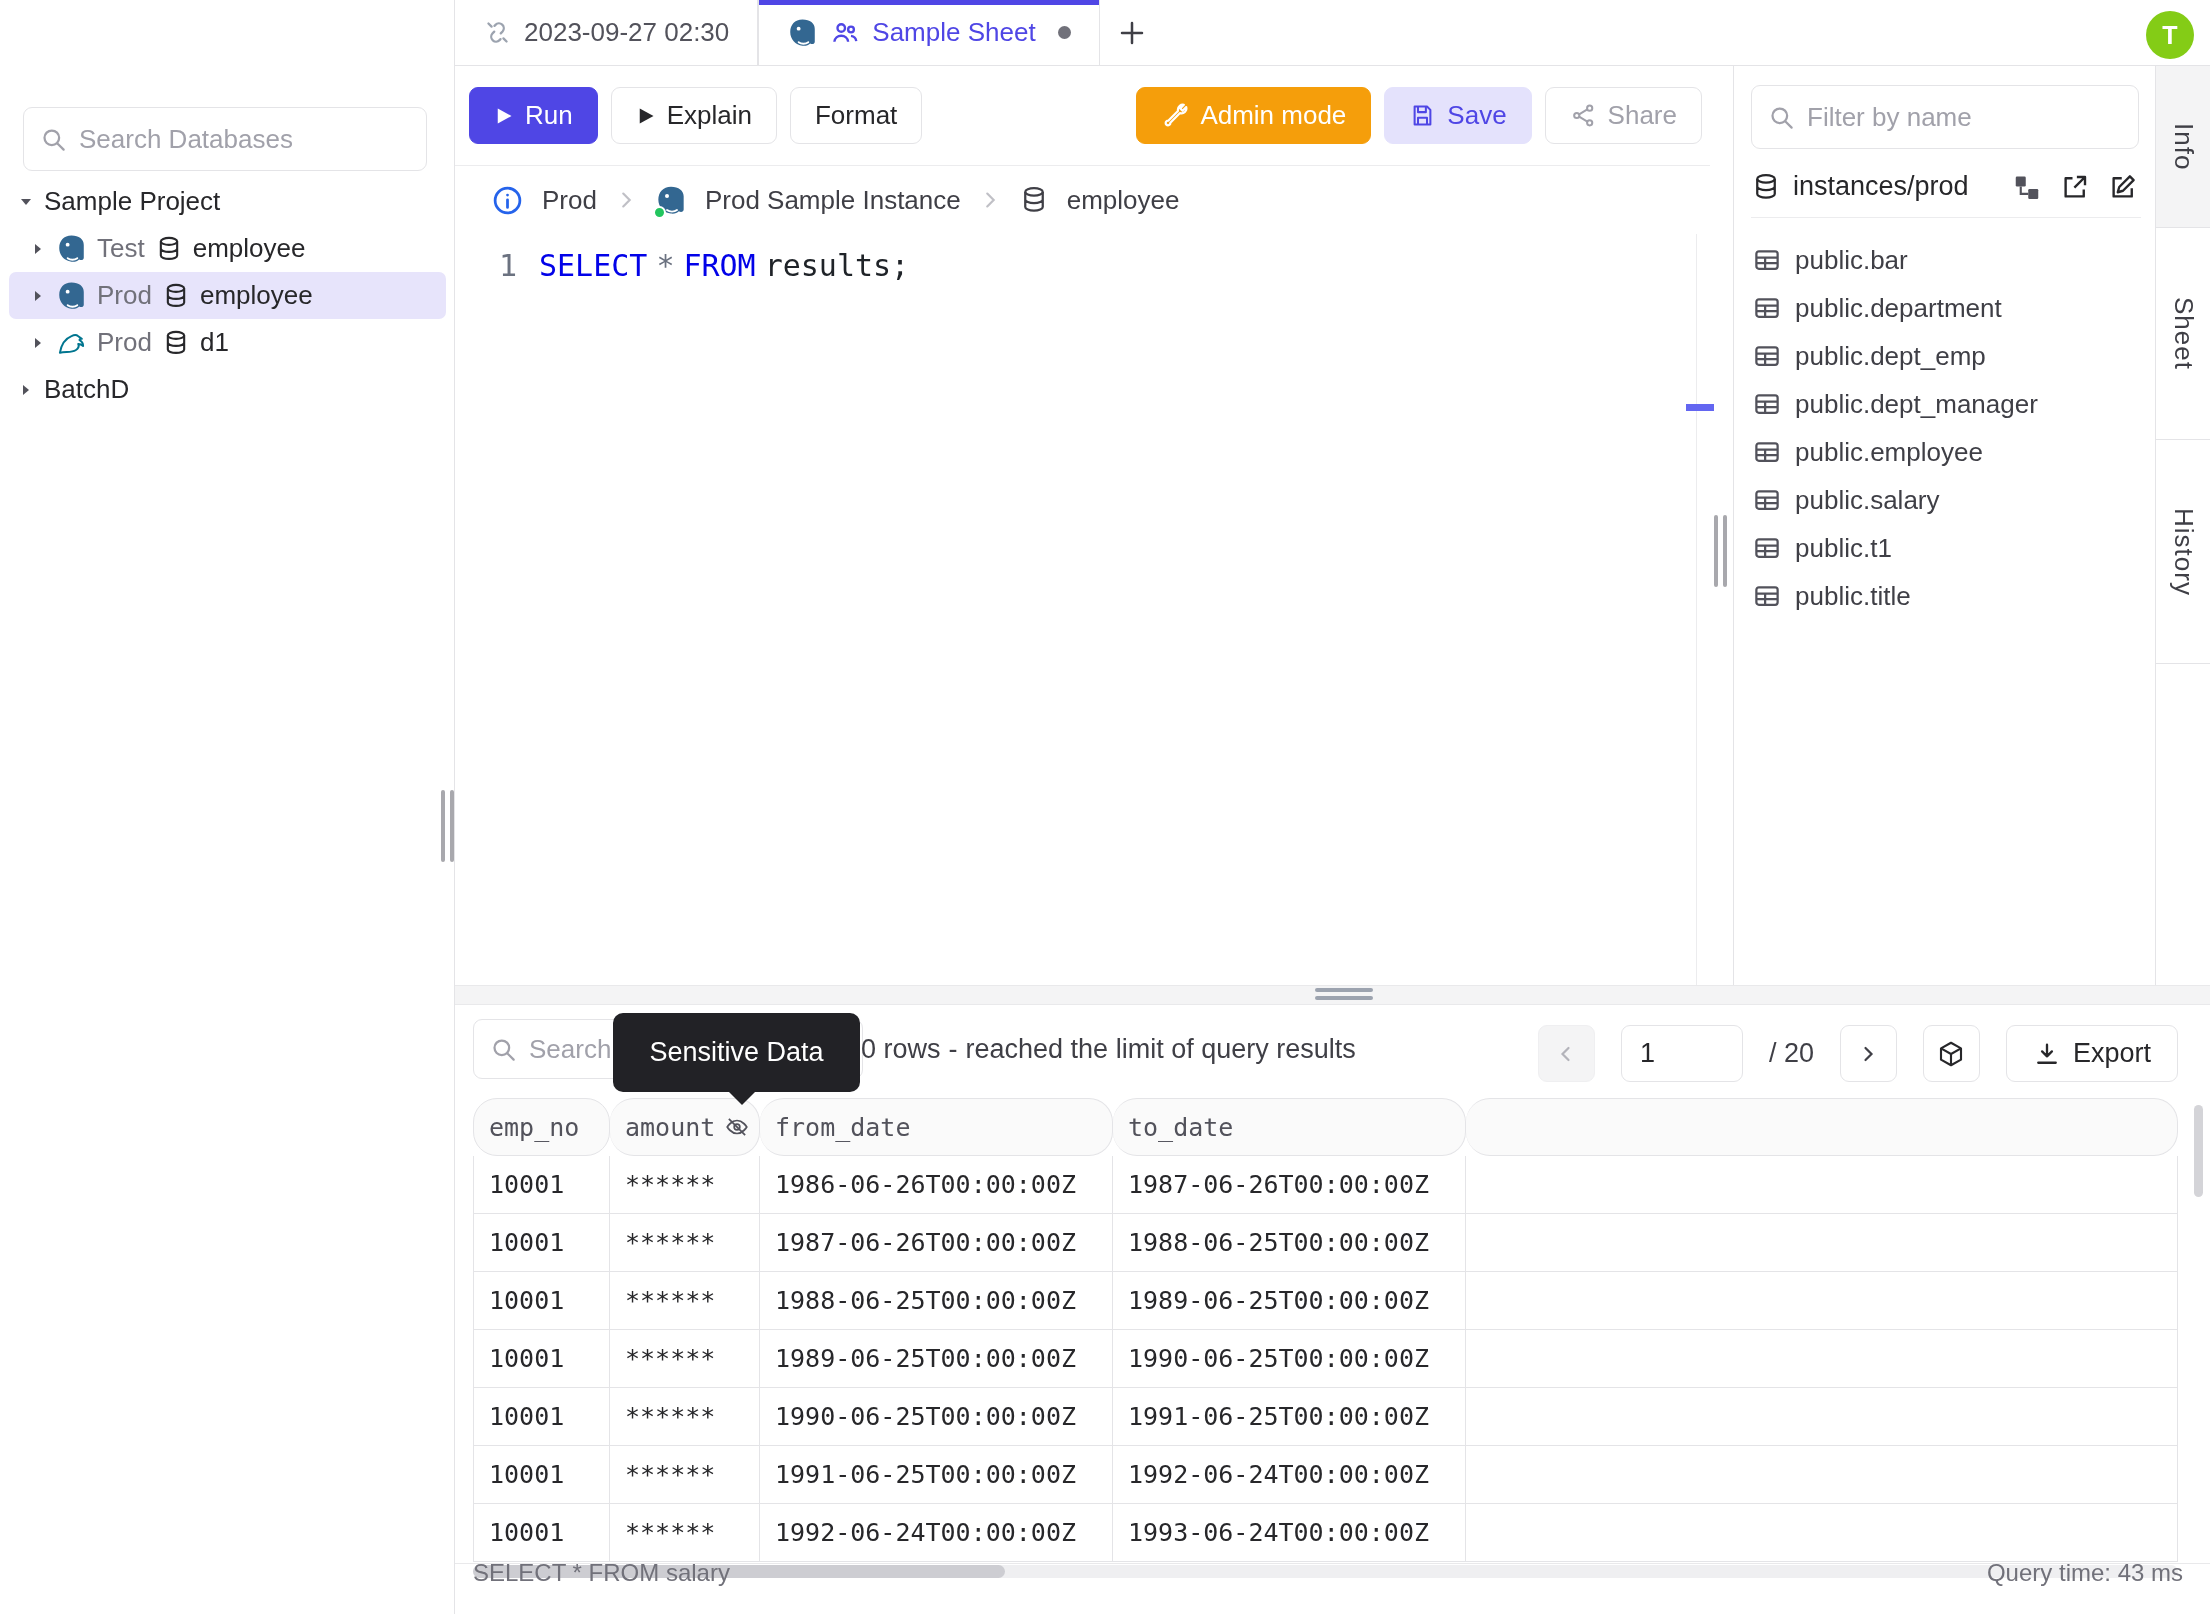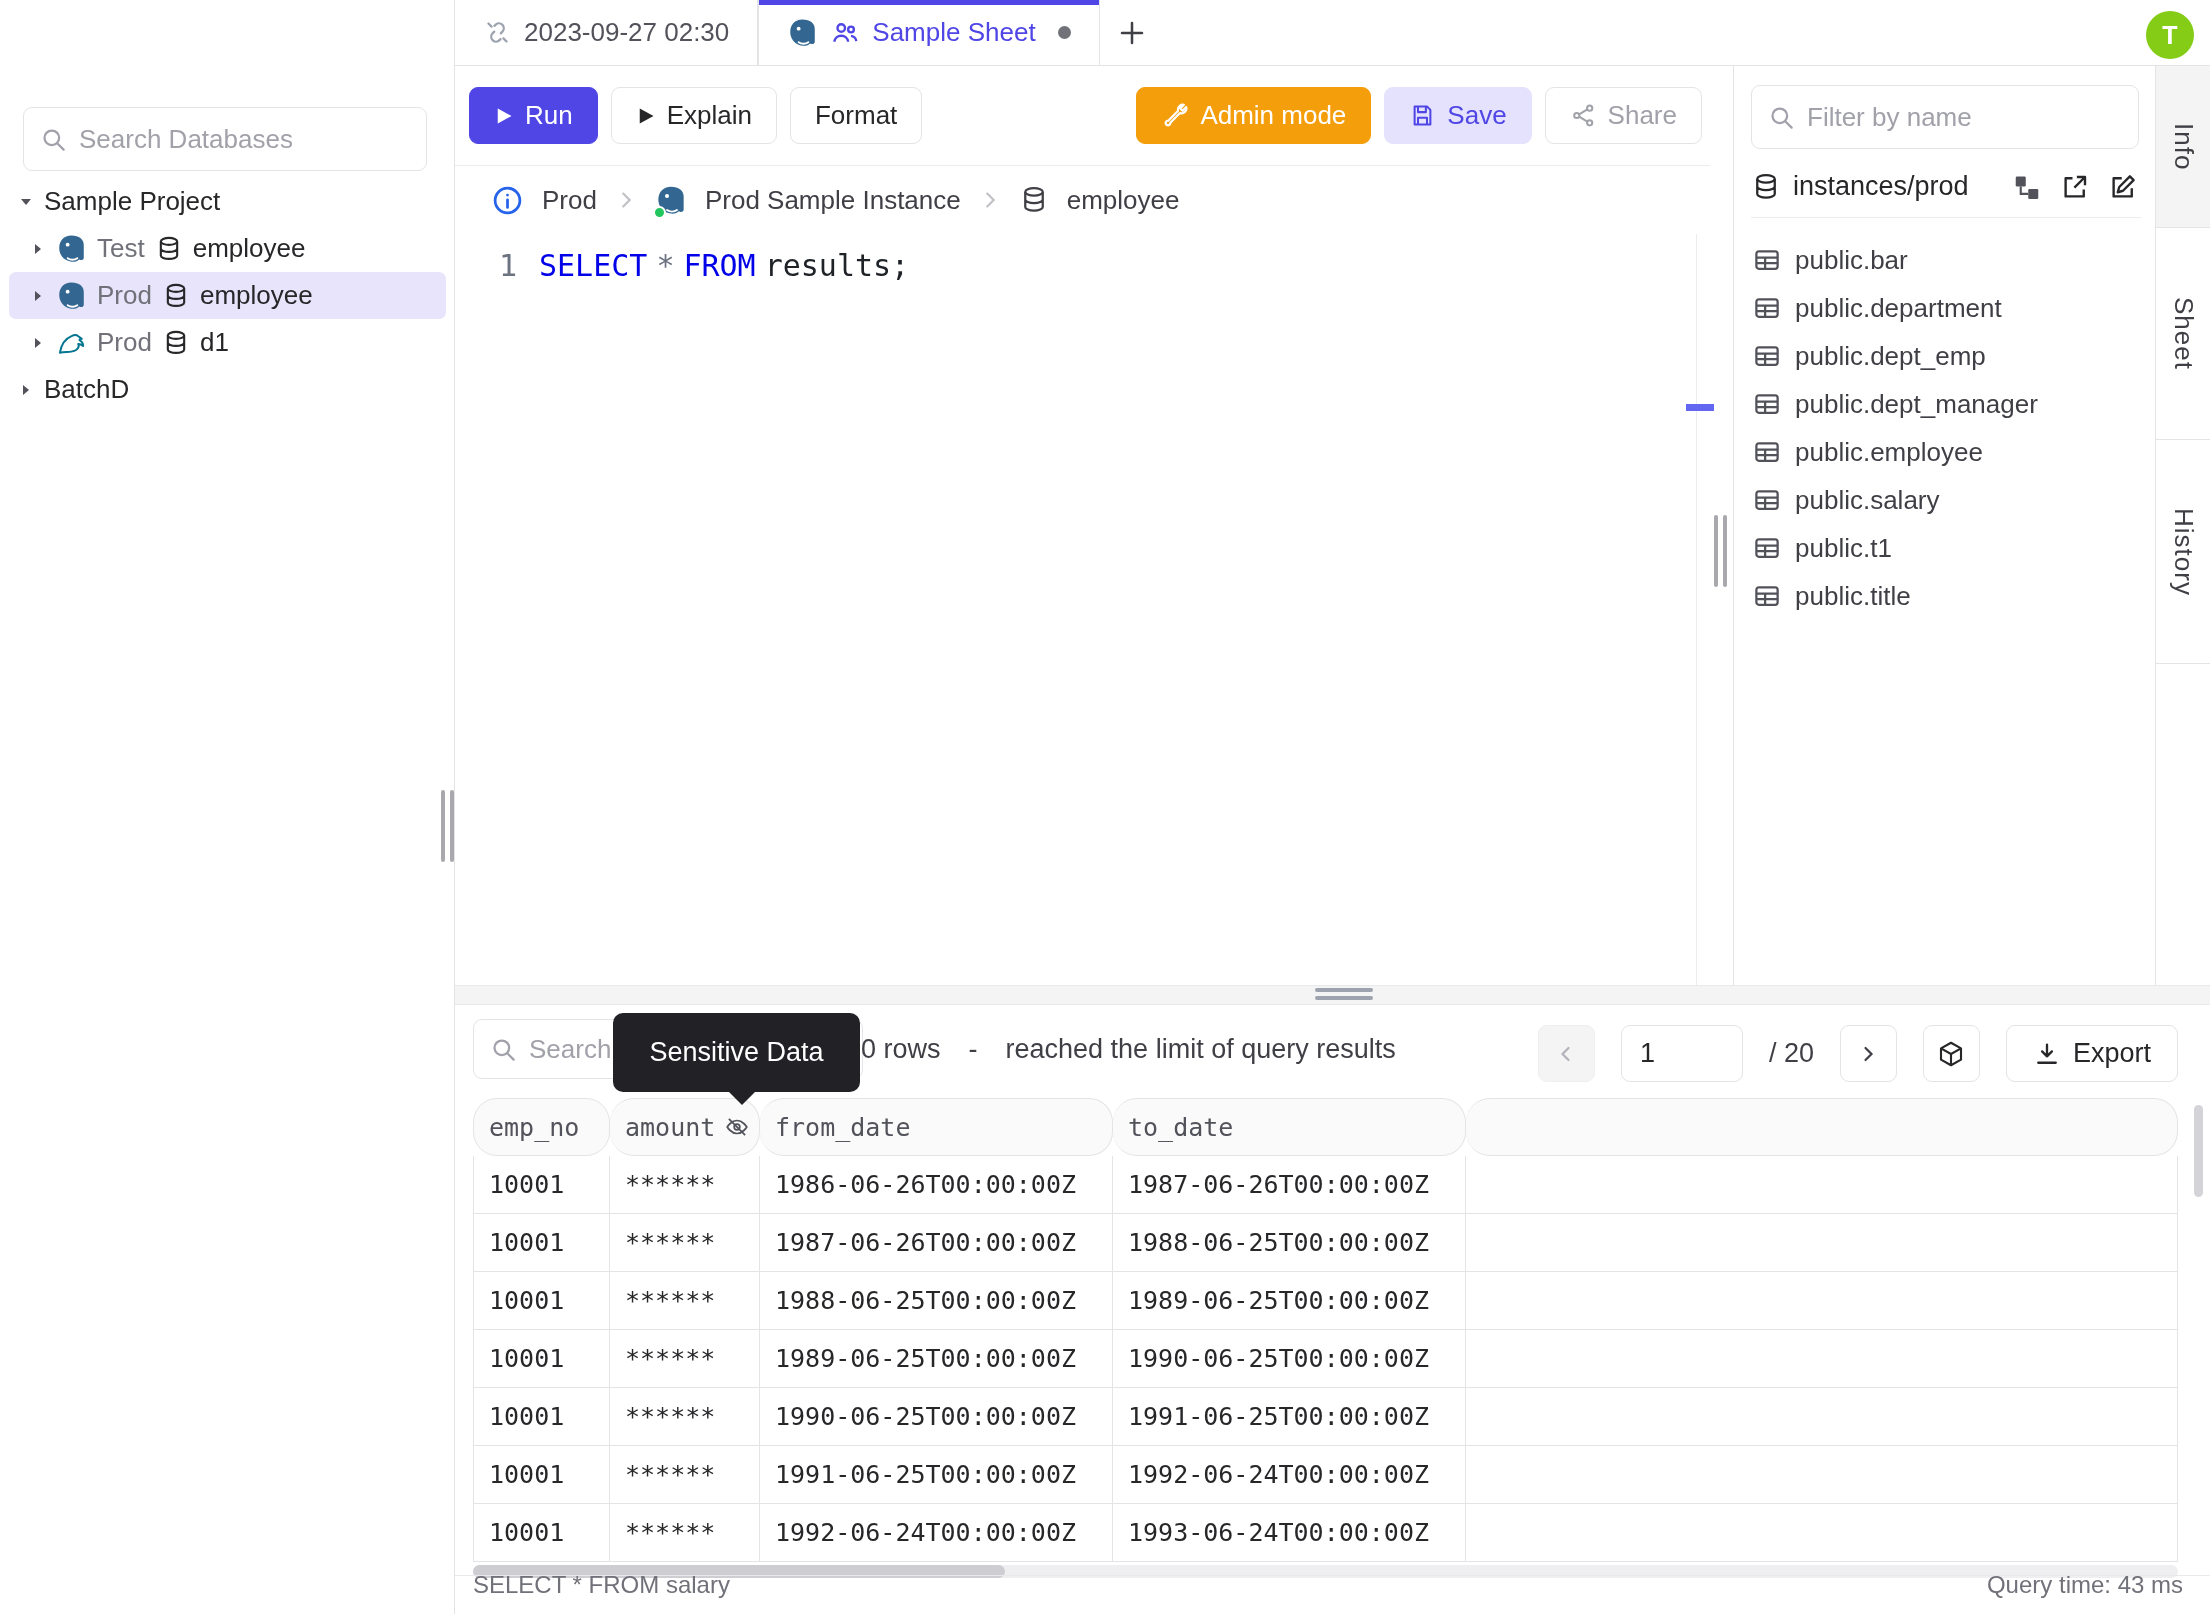--- a/index.html
+++ b/index.html
@@ -72,40 +72,40 @@
   #side-tabs { left:2155px; top:66px; width:55px; height:939px; border-left:1px solid #e4e4e7; background:#fff; }
   .vtab { writing-mode:vertical-rl; display:flex; align-items:center; justify-content:center; width:55px; font-size:26px; color:#3f3f46; border-bottom:1px solid #e4e4e7; cursor:pointer; letter-spacing:1px; }
   .vtab.active { background:#f4f4f5; }
 
   
   #hsplit { left:455px; top:985px; right:0; height:20px; background:#f4f4f5; border-top:1px solid #e9e9eb; border-bottom:1px solid #e9e9eb; }
 
   
   #results { left:455px; top:1005px; right:0; bottom:0; background:#fff; }
   #res-search { position:absolute; left:18px; top:14px; width:390px; height:60px; padding:0 16px; }
-  #rows-note { position:absolute; left:406px; top:14px; height:60px; display:flex; align-items:center; gap:28px; font-size:27px; color:#3f3f46; }
+  #rows-note { position:absolute; left:406px; top:14px; height:60px; display:flex; align-items:center; gap:8px; font-size:27px; color:#3f3f46; }
   #tooltip { position:absolute; left:158px; top:8px; width:247px; height:79px; background:#222226; color:#fff; border-radius:10px; display:flex; align-items:center; justify-content:center; font-size:27px; font-weight:500; z-index:5; }
   #tooltip::after { content:""; position:absolute; left:115px; bottom:-13px; border:14px solid transparent; border-top-color:#222226; border-bottom:0; }
   #pager { position:absolute; right:32px; top:20px; height:57px; display:flex; align-items:center; gap:26px; }
   .pg-btn { width:57px; height:57px; border:1px solid #e4e4e7; border-radius:9px; background:#fff; display:flex; align-items:center; justify-content:center; color:#3f3f46; cursor:pointer; }
   .pg-btn.disabled { background:#f4f4f5; border-color:#efeff1; color:#b3b3ba; }
   #page-input { width:122px; height:57px; border:1px solid #e4e4e7; border-radius:9px; font-size:27px; color:#27272a; padding-left:18px; outline:0; font-family:"Liberation Sans",sans-serif; }
   #page-total { font-size:27px; color:#3f3f46; }
   .export-btn { height:57px; border:1px solid #e4e4e7; border-radius:9px; background:#fff; display:flex; align-items:center; gap:12px; padding:0 26px; font-size:27px; color:#27272a; cursor:pointer; }
 
   #rtable { position:absolute; left:18px; top:93px; width:1705px; font-family:"DejaVu Sans Mono", monospace; font-size:25px; }
   .rrow { display:grid; grid-template-columns:137px 150px 353px 353px 1fr; }
   .rcell { height:58px; line-height:57px; padding-left:15px; border-right:1px solid #e4e4e7; border-bottom:1px solid #e4e4e7; color:#27272a; white-space:nowrap; overflow:hidden; }
   .rrow .rcell:first-child { border-left:1px solid #e4e4e7; }
   .rrow.head .rcell { background:#fafafa; color:#52525b; border-top:1px solid #e4e4e7;border-radius:24px; }
   .rcell.hdr-amount { display:flex; align-items:center; gap:9px; }
   #hscroll { position:absolute; left:18px; top:560px; width:1705px; height:13px; background:#efeff1; border-radius:7px; }
   #hscroll .thumb { position:absolute; left:0; top:0; height:13px; width:532px; background:#cdcdd2; border-radius:7px; }
   #vscroll { position:absolute; left:1739px; top:100px; width:9px; height:92px; background:#d4d4d8; border-radius:5px; }
-  #res-status { position:absolute; left:0; right:0; bottom:4px; height:35px; border-top:1px solid #e9e9eb; display:flex; align-items:center; justify-content:space-between; padding:0 27px 16px 18px; font-size:24px; color:#71717a; }
+  #res-status { position:absolute; left:0; right:0; bottom:16px; height:35px; border-top:1px solid #e9e9eb; display:flex; align-items:center; justify-content:space-between; padding:0 27px 16px 18px; font-size:24px; color:#71717a; }
 </style>
 </head>
 <body>
 
 <div id="root">
 
   <div id="sidebar" class="abs">
     <div id="db-search" class="input">
       <span class="ic">
         <svg width="27" height="27" viewBox="0 0 24 24" fill="none" stroke="#a1a1aa" stroke-width="2">

